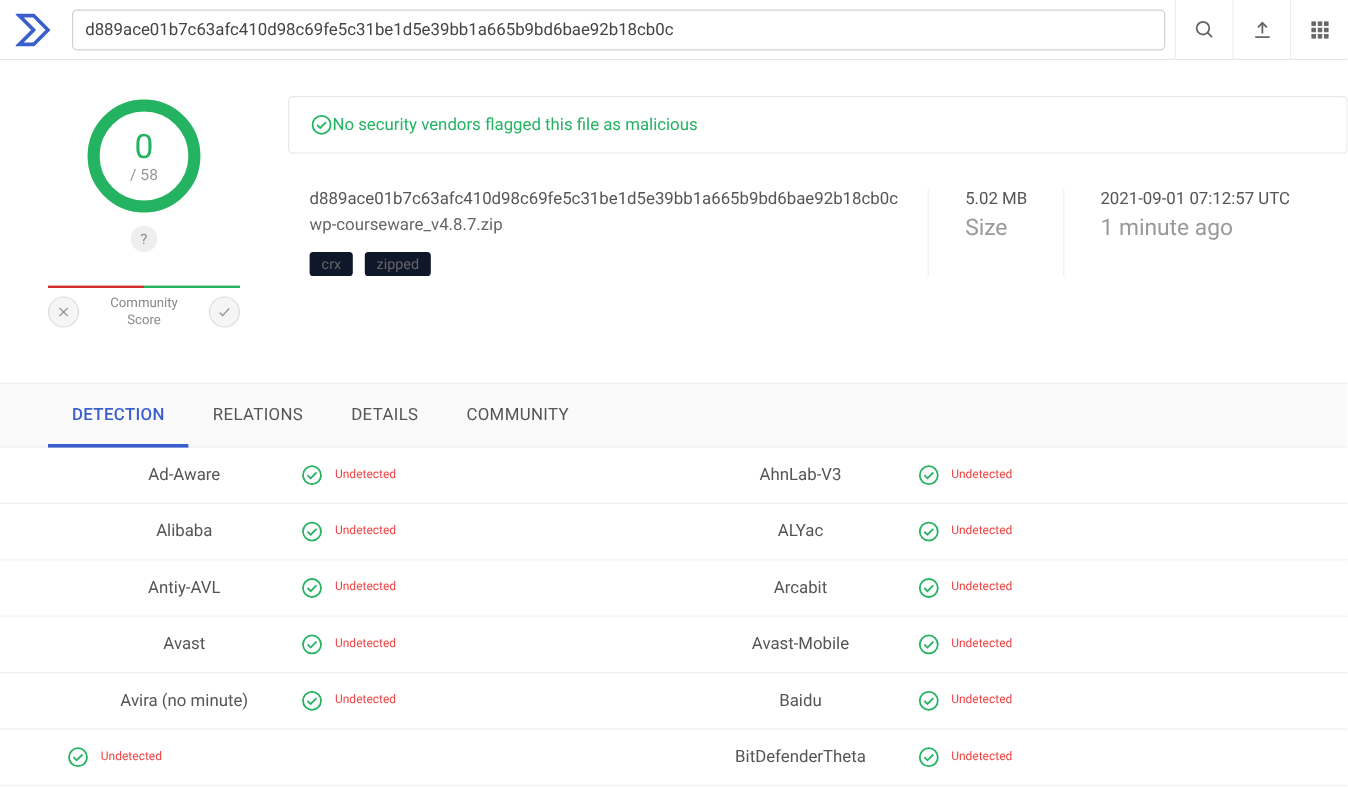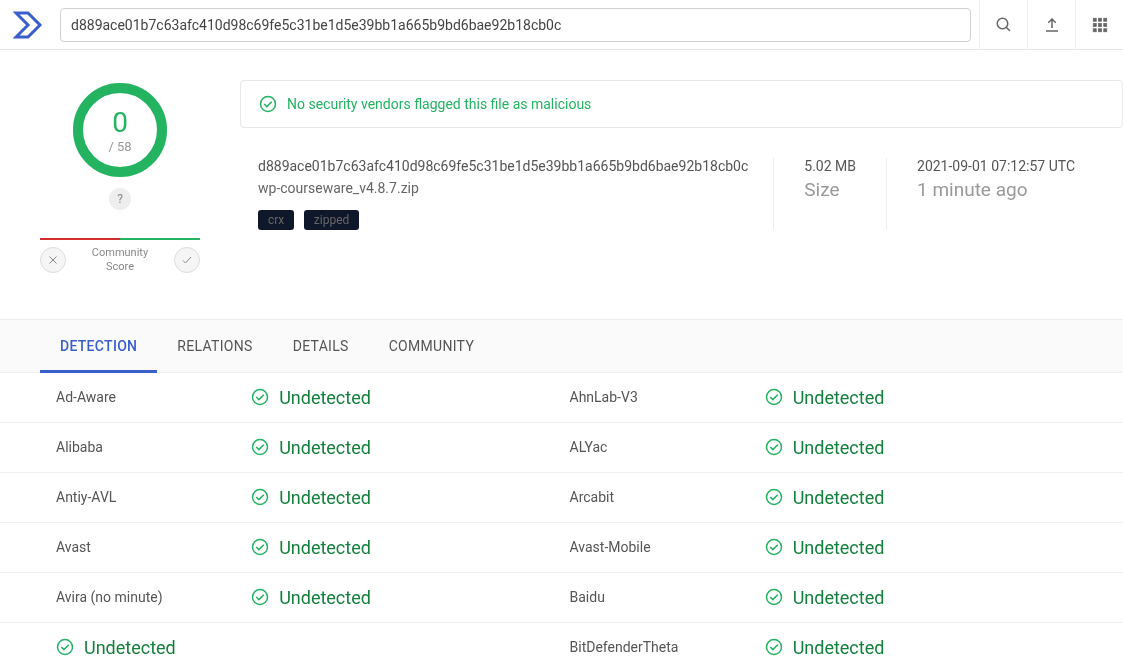--- a/index.html
+++ b/index.html
@@ -24,21 +24,21 @@
   .score-denom { font-size: 13px; color: #999; }
   .comm-line { width: 100%; height: 2px; display: flex; margin: 24px 0 6px 0; }
   .comm-line .left { flex: 1; background: #d32f2f; }
   .comm-line .right { flex: 1; background: #23b361; }
   .comm-row { display: flex; align-items: center; justify-content: center; width: 100%; gap: 4px; }
   .q-badge { width: 22px; height: 22px; border-radius: 50%; background: #eee; color: #888; font-size: 12px; display:flex; align-items:center; justify-content:center; margin: 8px 0 4px 0; }
   .comm-label { font-size: 11px; color: #888; text-align: center; line-height: 1.3; flex:1; }
   .round-btn { width: 26px; height: 26px; border-radius: 50%; border: 1px solid #ddd; background: #f5f5f5; display:flex; align-items:center; justify-content:center; }
   
   .detail-col { flex: 1; margin-left: 40px; }
-  .banner { border: 1px solid #e8e8e8; border-radius: 4px; padding: 14px 18px; display: flex; align-items: center; gap: 10px; }
+  .banner { border: 1px solid #e8e8e8; border-radius: 4px; padding: 14px 18px; display: flex; align-items: center; }
   .banner-text { color: #23b361; font-size: 14px; }
   .check-circle { width: 18px; height: 18px; flex-shrink:0; }
   
   .file-meta { display: flex; margin-top: 30px; padding: 0 18px; }
   .file-left { flex: 1; }
   .hash-text { color: #555; font-size: 14px; word-break: break-all; }
   .filename { color: #666; font-size: 14px; margin-top: 6px; }
   .tags { margin-top: 14px; }
   .tag { display: inline-block; background: #0f172a; color: #666; font-size: 12px; padding: 3px 10px; border-radius: 3px; margin-right: 6px; }
   .meta-block { padding: 0 30px; border-left: 1px solid #eee; }
@@ -47,24 +47,24 @@
   
   
   .tabbar { border-top: 1px solid #eee; border-bottom: 1px solid #eee; padding: 0 40px; margin-top: 24px; display: flex; background:#fafafa; }
   .tab { padding: 18px 20px; font-size: 14px; color: #555; letter-spacing: 0.3px; position: relative; }
   .tab.active { color: #3a5fcd; font-weight: 500; }
   .tab.active::after { content:''; position:absolute; left:0; right:0; bottom:-1px; height:3px; background:#3a5fcd; }
   
   
   .det-table { }
   .det-row { display: flex; border-bottom: 1px solid #f0f0f0; padding: 14px 40px 14px 56px; }
-  .det-cell { flex: 1; display: flex; align-items: center; }
+  .det-cell { flex: 1; display: flex; align-items: center; text-align: center; }
   .vendor { width: 38%; color: #555; font-size: 14px; }
   .result { width: 62%; display:flex; align-items:center; gap:10px; }
-  .result-text { color: #15803d; font-size: 18px; }
+  .result-text { color: #ef4444; font-size: 10px; }
 </style>
 </head>
 <body>
 
 <div class="topbar">
   <div class="logo">
     <svg width="30" height="30" viewBox="0 0 30 30">
         <path d="M3 3 L15 3 L27 15 L15 27 L3 27 L15 15 Z" fill="none" stroke="#3a5fcd" stroke-width="3"></path>
       </svg>
   </div>

